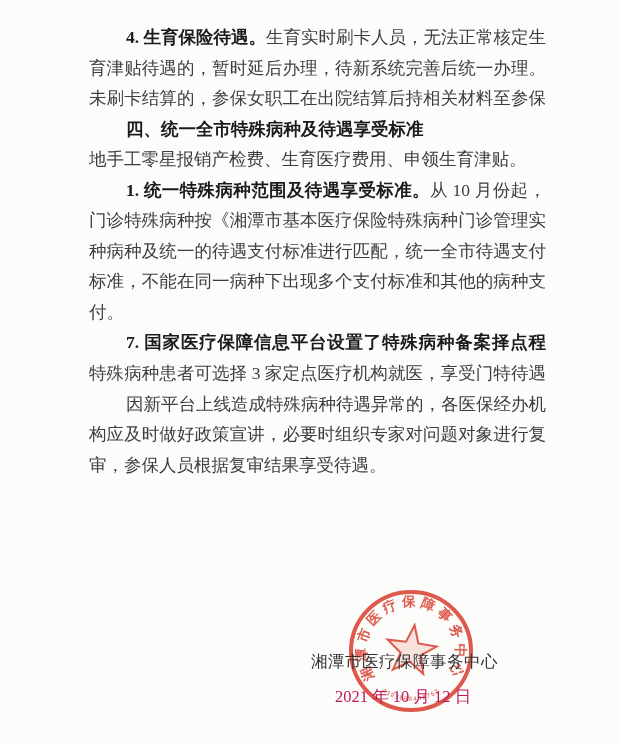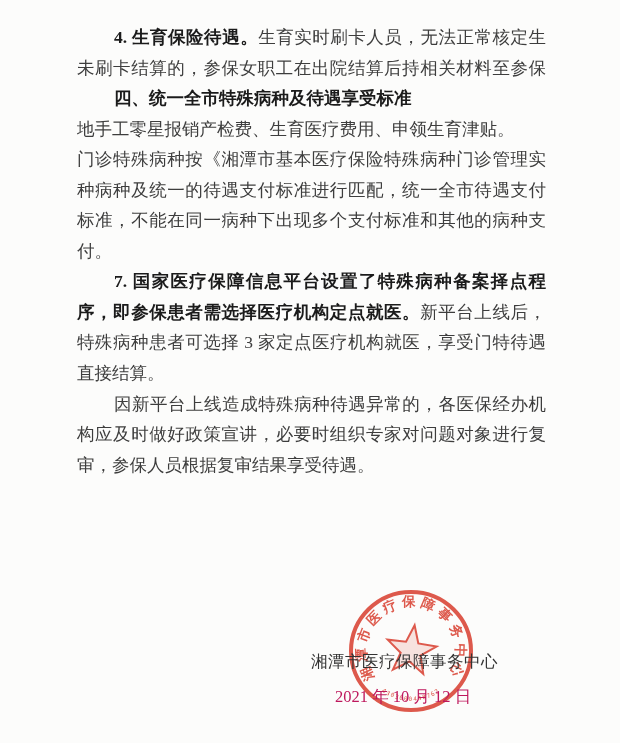--- a/index.html
+++ b/index.html
@@ -25,20 +25,21 @@
     top: 22px;
     width: 469px;
   }
   .line {
     height: 30.55px;
     line-height: 30.55px;
     font-size: 17.5px;
     color: #3d3d3d;
     white-space: normal;
     text-align: left;
+    margin-left: 12px;
   }
   .line.j {
     text-align: justify;
     text-align-last: justify;
   }
   .line.ind {
     text-indent: 37px;
   }
   .seg-b {
     font-weight: 700;
@@ -86,31 +87,31 @@
     font-family: "DejaVu Sans Mono", monospace;
   }
 </style>
 </head>
 <body>
 
 <div class="page">
 
   <div class="doc-body">
       <div class="line ind j"><span class="seg-b">4. 生育保险待遇。</span><span class="seg-r">生育实时刷卡人员，无法正常核定生</span></div>
+      <div class="line j"><span class="seg-r">育津贴待遇的，暂时延后办理，待新系统完善后统一办理。</span></div>
       <div class="line j"><span class="seg-r">未刷卡结算的，参保女职工在出院结算后持相关材料至参保</span></div>
       <div class="line ind"><span class="seg-b">四、统一全市特殊病种及待遇享受标准</span></div>
       <div class="line"><span class="seg-r">地手工零星报销产检费、生育医疗费用、申领生育津贴。</span></div>
+      <div class="line ind j"><span class="seg-b">1. 统一特殊病种范围及待遇享受标准。</span><span class="seg-r">从 10 月份起，</span></div>
       <div class="line j"><span class="seg-r">门诊特殊病种按《湘潭市基本医疗保险特殊病种门诊管理实</span></div>
       <div class="line j"><span class="seg-r">种病种及统一的待遇支付标准进行匹配，统一全市待遇支付</span></div>
       <div class="line j"><span class="seg-r">标准，不能在同一病种下出现多个支付标准和其他的病种支</span></div>
       <div class="line"><span class="seg-r">付。</span></div>
       <div class="line ind j"><span class="seg-b">7. 国家医疗保障信息平台设置了特殊病种备案择点程</span></div>
-      <div class="line j"><span class="seg-b">序，即参保患者需选择医疗机构定点就医。</span><span class="seg-r">新平台上线后，</span></div>
       <div class="line j"><span class="seg-r">特殊病种患者可选择 3 家定点医疗机构就医，享受门特待遇</span></div>
-      <div class="line"><span class="seg-r">直接结算。</span></div>
       <div class="line ind j"><span class="seg-r">因新平台上线造成特殊病种待遇异常的，各医保经办机</span></div>
       <div class="line j"><span class="seg-r">构应及时做好政策宣讲，必要时组织专家对问题对象进行复</span></div>
       <div class="line"><span class="seg-r">审，参保人员根据复审结果享受待遇。</span></div>
     </div>
 
   <svg class="seal" viewBox="0 0 140 140" aria-hidden="true">
     <defs>
       <path id="arcTop" d="M 33.1 95.8 A 45 45 0 1 1 106.9 95.8" fill="none"></path>
       <path id="arcBottom" d="M 26.7 95 A 50 50 0 0 0 113.3 95" fill="none"></path>
     </defs>

